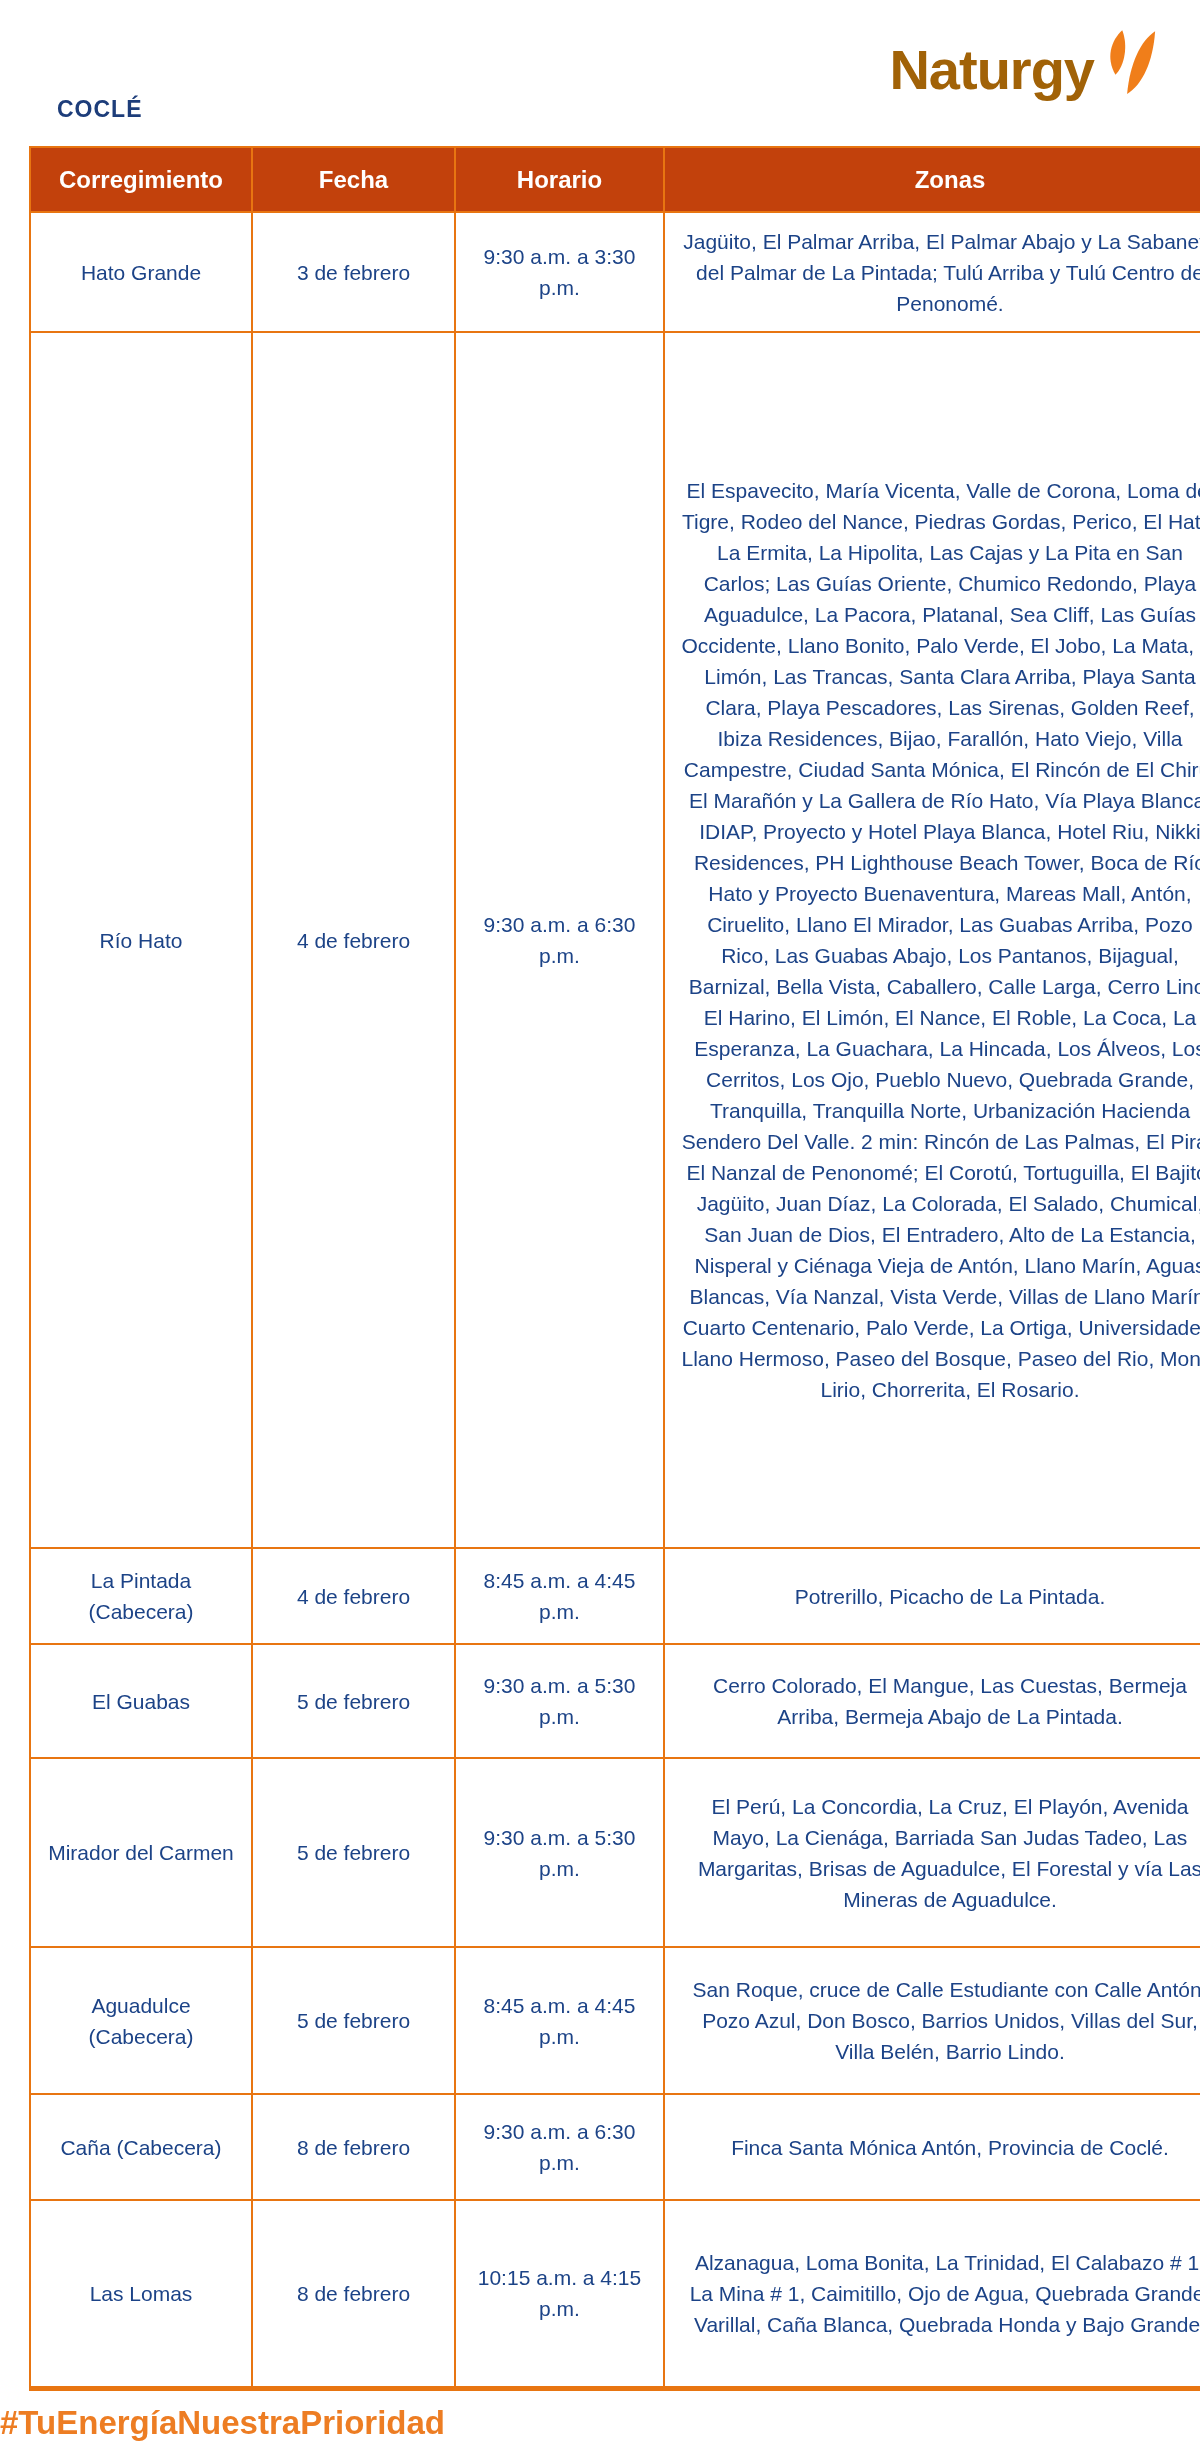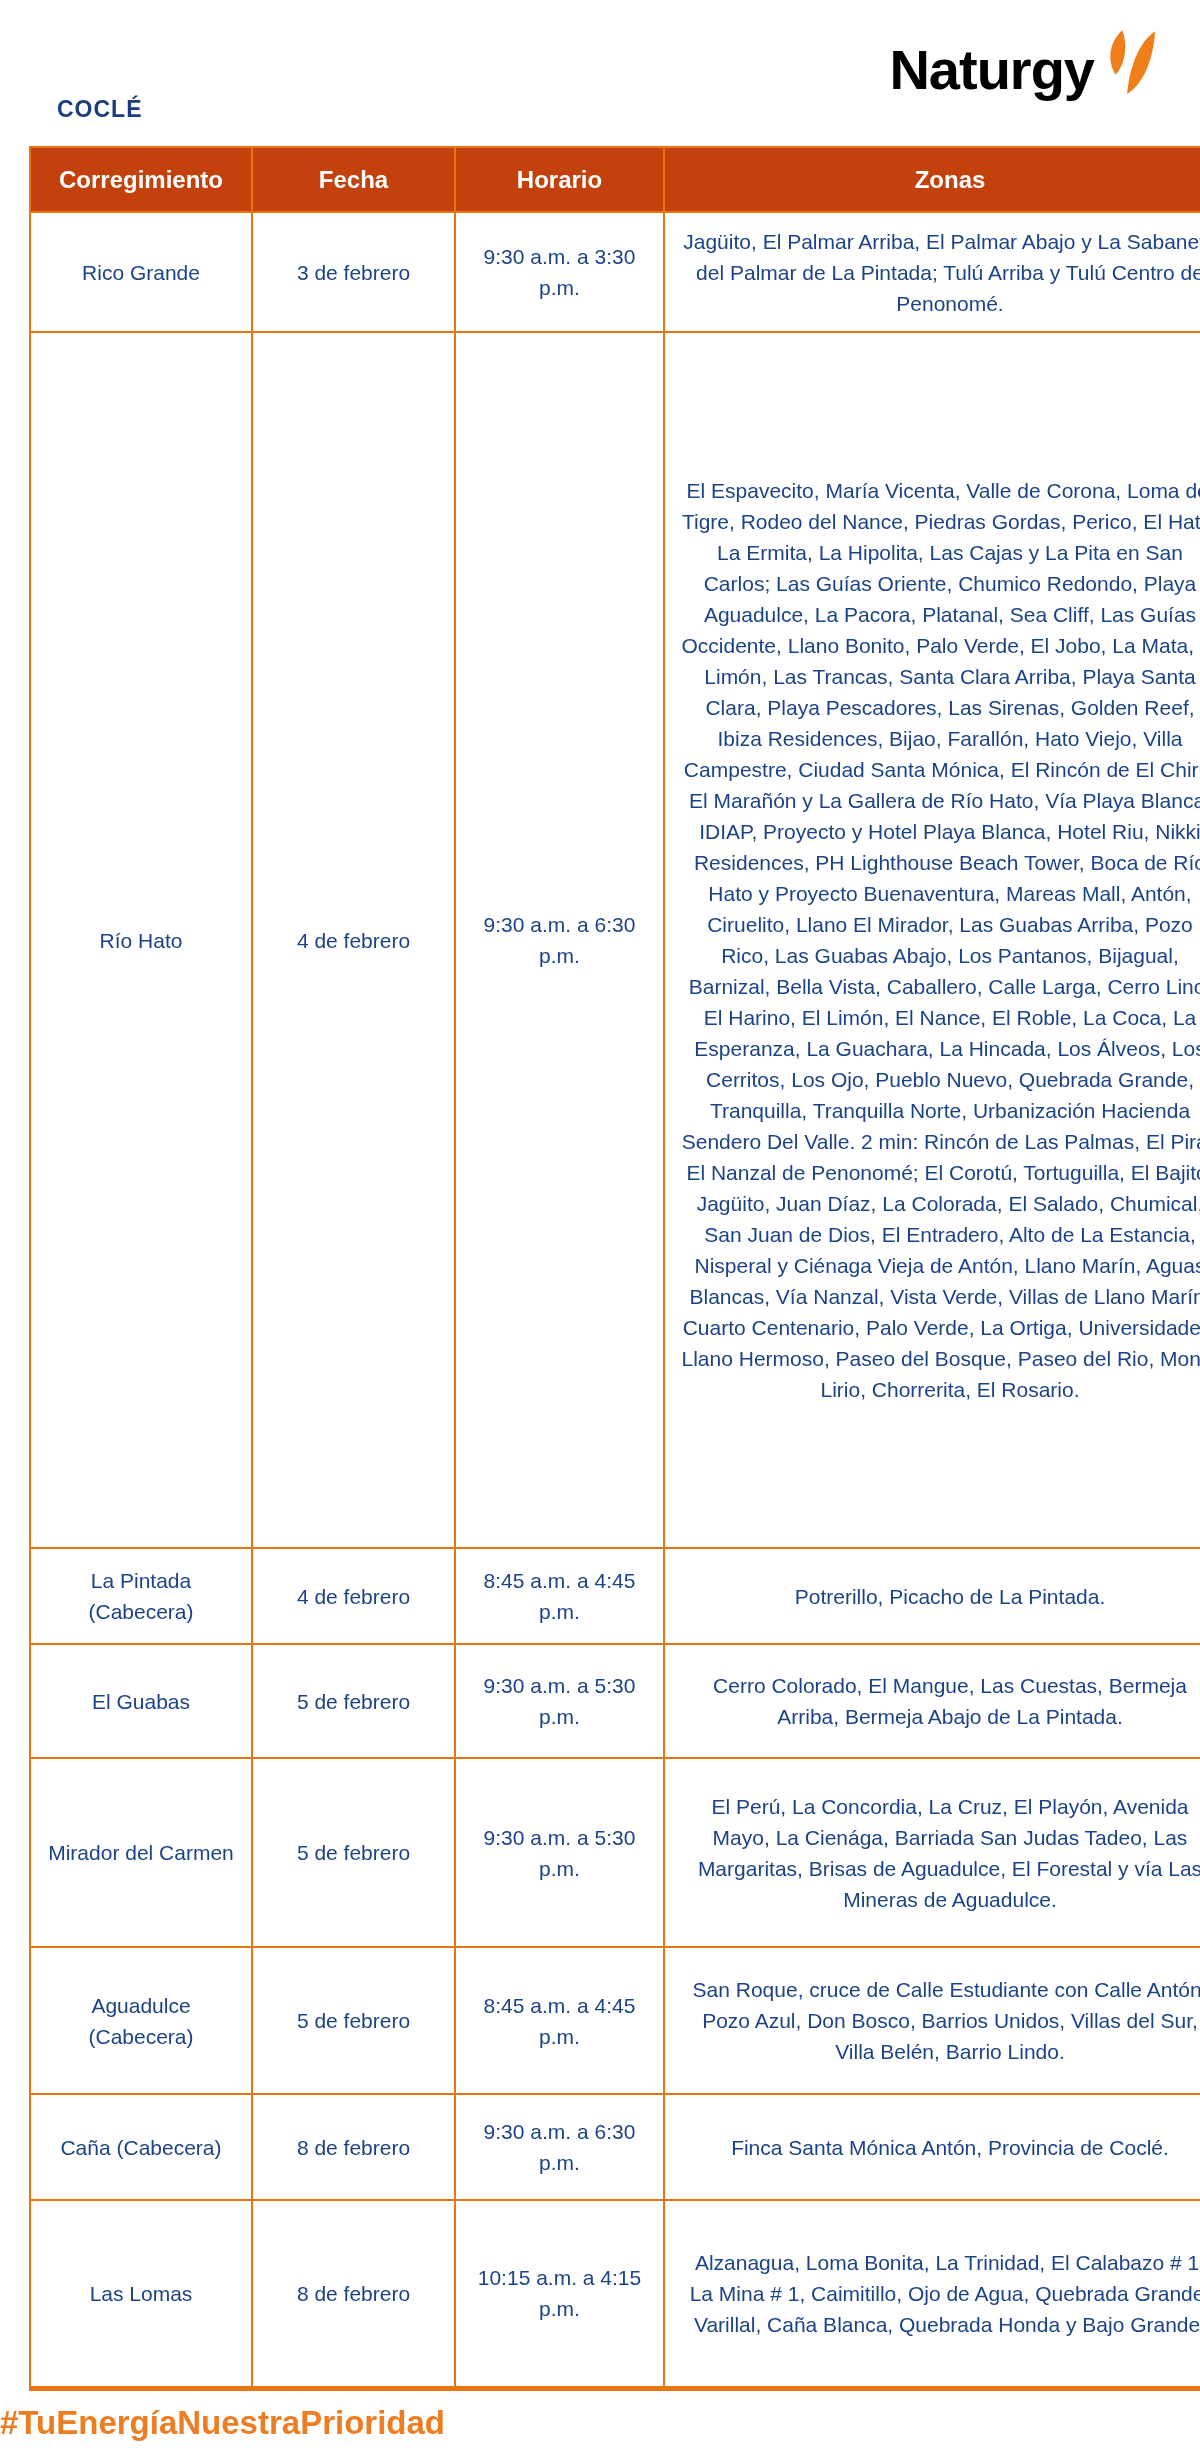--- a/index.html
+++ b/index.html
@@ -14,21 +14,21 @@
   .region-label{
     position:absolute;left:57px;top:96px;
     font-size:23px;font-weight:bold;letter-spacing:1px;
     color:#1d3d7a;
   }
   .logo{
     position:absolute;top:26px;right:42px;
     display:flex;align-items:flex-start;gap:6px;
   }
   .wordmark{
-    font-size:56px;font-weight:bold;color:#000000;
+    font-size:56px;font-weight:bold;color:#a16207;
     letter-spacing:-1px;line-height:1;margin-top:16px;
   }
   .butterfly{width:58px;height:76px;}
 
   .sched-table{
     position:absolute;left:29px;top:146px;width:1166px;
     display:table;border-collapse:collapse;table-layout:fixed;
     border:2px solid #e87511;border-bottom:5px solid #e87511;
   }
   .trow{display:table-row;}
@@ -83,21 +83,21 @@
   <div class="sched-table">
 
     <div class="trow head">
       <div class="tcell c-corr">Corregimiento</div>
       <div class="tcell c-fecha">Fecha</div>
       <div class="tcell c-hora">Horario</div>
       <div class="tcell c-zonas">Zonas</div>
     </div>
 
     <div class="trow r0">
-      <div class="tcell c-corr">Rico Grande</div>
+      <div class="tcell c-corr">Hato Grande</div>
       <div class="tcell c-fecha">3 de febrero</div>
       <div class="tcell c-hora">9:30 a.m. a 3:30 p.m.</div>
       <div class="tcell c-zonas">Jagüito, El Palmar Arriba, El Palmar Abajo y La Sabaneta del Palmar de La Pintada; Tulú Arriba y Tulú Centro de Penonomé.</div>
     </div>
 
     <div class="trow r1">
       <div class="tcell c-corr">Río Hato</div>
       <div class="tcell c-fecha">4 de febrero</div>
       <div class="tcell c-hora">9:30 a.m. a 6:30 p.m.</div>
       <div class="tcell c-zonas">El Espavecito, María Vicenta, Valle de Corona, Loma del Tigre, Rodeo del Nance, Piedras Gordas, Perico, El Hato, La Ermita, La Hipolita, Las Cajas y La Pita en San Carlos; Las Guías Oriente, Chumico Redondo, Playa Aguadulce, La Pacora, Platanal, Sea Cliff, Las Guías Occidente, Llano Bonito, Palo Verde, El Jobo, La Mata, El Limón, Las Trancas, Santa Clara Arriba, Playa Santa Clara, Playa Pescadores, Las Sirenas, Golden Reef, Ibiza Residences, Bijao, Farallón, Hato Viejo, Villa Campestre, Ciudad Santa Mónica, El Rincón de El Chirú, El Marañón y La Gallera de Río Hato, Vía Playa Blanca, IDIAP, Proyecto y Hotel Playa Blanca, Hotel Riu, Nikki Residences, PH Lighthouse Beach Tower, Boca de Río Hato y Proyecto Buenaventura, Mareas Mall, Antón, Ciruelito, Llano El Mirador, Las Guabas Arriba, Pozo Rico, Las Guabas Abajo, Los Pantanos, Bijagual, Barnizal, Bella Vista, Caballero, Calle Larga, Cerro Lino, El Harino, El Limón, El Nance, El Roble, La Coca, La Esperanza, La Guachara, La Hincada, Los Álveos, Los Cerritos, Los Ojo, Pueblo Nuevo, Quebrada Grande, Tranquilla, Tranquilla Norte, Urbanización Hacienda Sendero Del Valle. 2 min: Rincón de Las Palmas, El Piral, El Nanzal de Penonomé; El Corotú, Tortuguilla, El Bajito, Jagüito, Juan Díaz, La Colorada, El Salado, Chumical, San Juan de Dios, El Entradero, Alto de La Estancia, Nisperal y Ciénaga Vieja de Antón, Llano Marín, Aguas Blancas, Vía Nanzal, Vista Verde, Villas de Llano Marín, Cuarto Centenario, Palo Verde, La Ortiga, Universidades, Llano Hermoso, Paseo del Bosque, Paseo del Rio, Monte Lirio, Chorrerita, El Rosario.</div>

